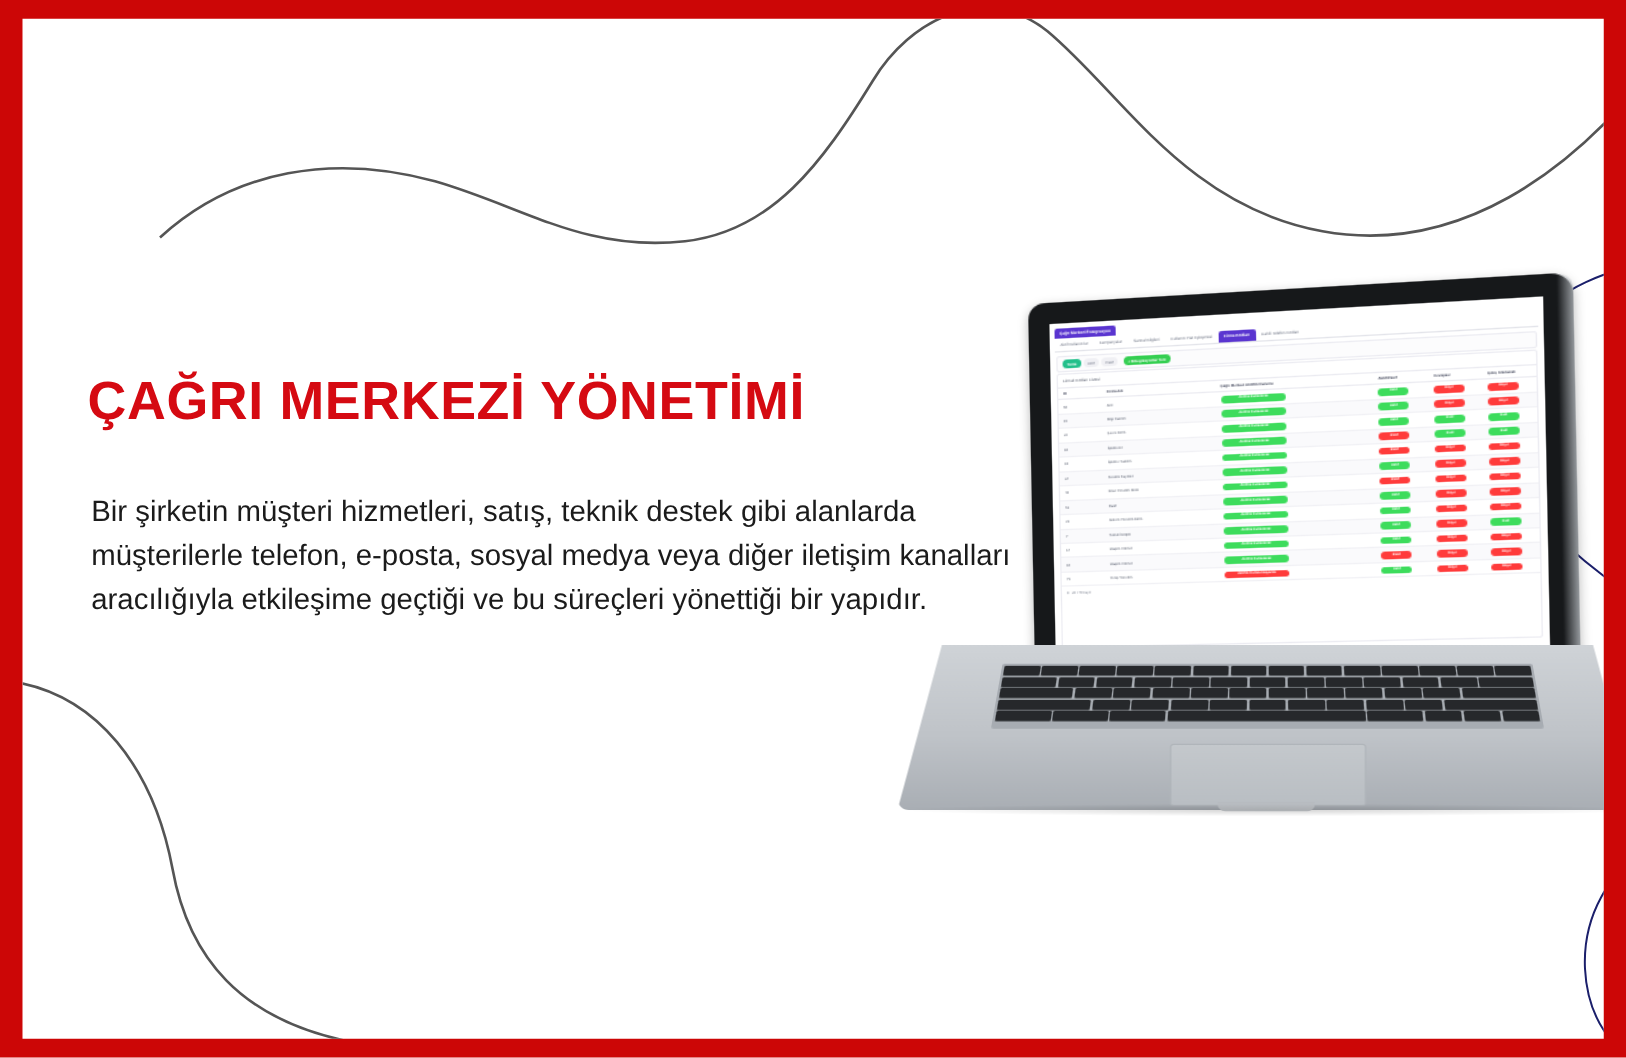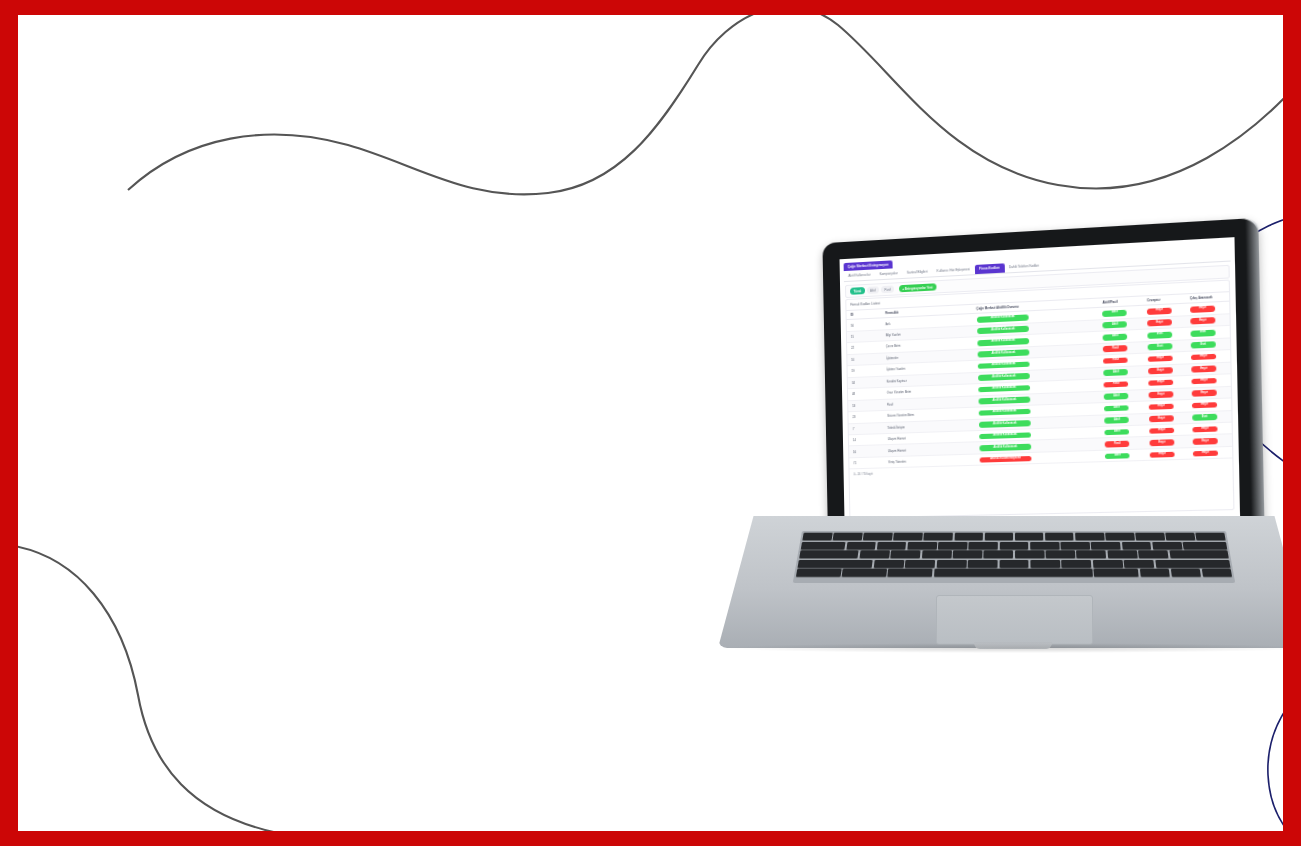--- a/index.html
+++ b/index.html
@@ -161,20 +161,22 @@
 <div id="canvas">
 
   <svg id="decor" viewBox="0 0 1301 846">
     <path d="M1301,44 C1240,120 1150,190 1040,170 C930,150 880,60 820,10 C770,-30 710,0 680,50 C640,115 600,170 530,178 C450,187 400,150 330,130 C250,108 170,120 110,175" fill="none" stroke="#555555" stroke-width="2.1"></path>
     <path d="M-10,530 C60,540 105,600 120,680 C133,752 175,800 260,818 C340,834 400,846 470,846" fill="none" stroke="#555555" stroke-width="2.1"></path>
     <path d="M1301,196 C1270,200 1230,215 1205,245 C1185,270 1180,288 1170,300" fill="none" stroke="#1b1f6b" stroke-width="1.6"></path>
     <path d="M1176,359 C1210,400 1250,440 1301,470" fill="none" stroke="#1b1f6b" stroke-width="1.6"></path>
     <path d="M1301,665 C1270,680 1248,718 1250,760 C1252,800 1272,826 1301,840" fill="none" stroke="#1b1f6b" stroke-width="1.6"></path>
   </svg>
 
+  <div id="headline">ÇAĞRI MERKEZİ YÖNETİMİ</div>
+  <div id="paragraph">Bir şirketin müşteri hizmetleri, satış, teknik destek gibi alanlarda müşterilerle telefon, e-posta, sosyal medya veya diğer iletişim kanalları aracılığıyla etkileşime geçtiği ve bu süreçleri yönettiği bir yapıdır.</div>
 
   <div id="laptop">
 
     <div class="lid">
       <div class="screen">
         <div class="app">
 
           <div class="app-tag">Çağrı Merkezi Entegrasyon</div>
 
           <div class="tabbar">

